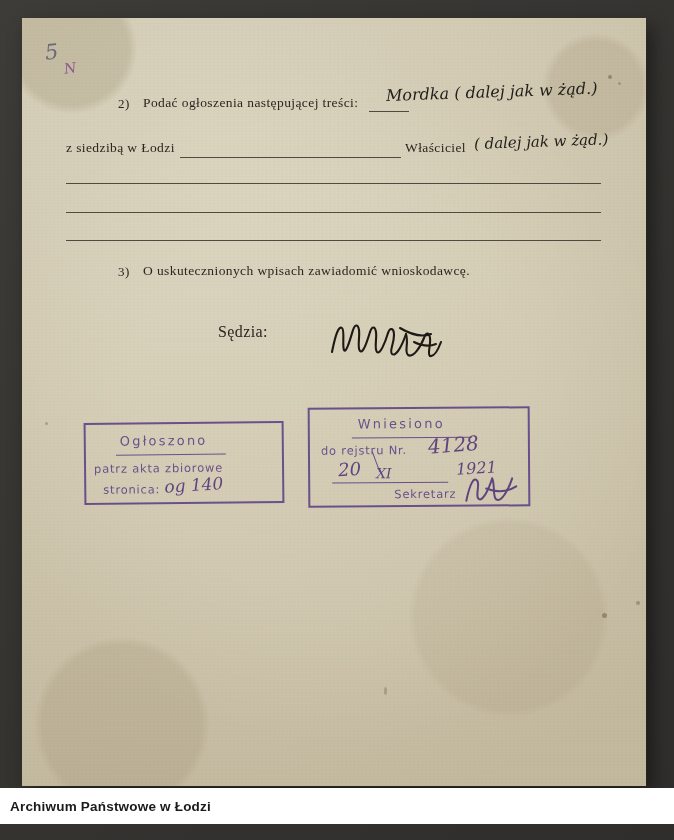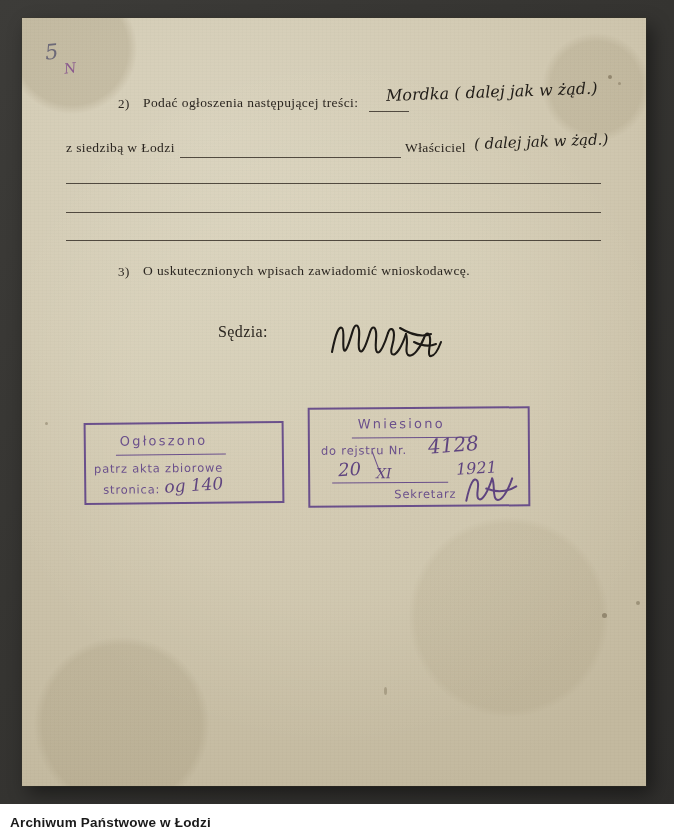--- a/index.html
+++ b/index.html
@@ -123,21 +123,21 @@
   
   .pencil {
     position:absolute;
     font-family:"DejaVu Serif", serif;
     font-style: italic;
   }
 
   
   #footer {
     position:absolute;
-    left:0; bottom:0;
+    left:0; bottom:16px;
     width:674px; height:36px;
     background:#ffffff;
     display:flex;
     align-items:center;
   }
   #footer span {
     margin-left: 10px;
     font-family:"Liberation Sans", sans-serif;
     font-size: 13.5px;
     font-weight: bold;

